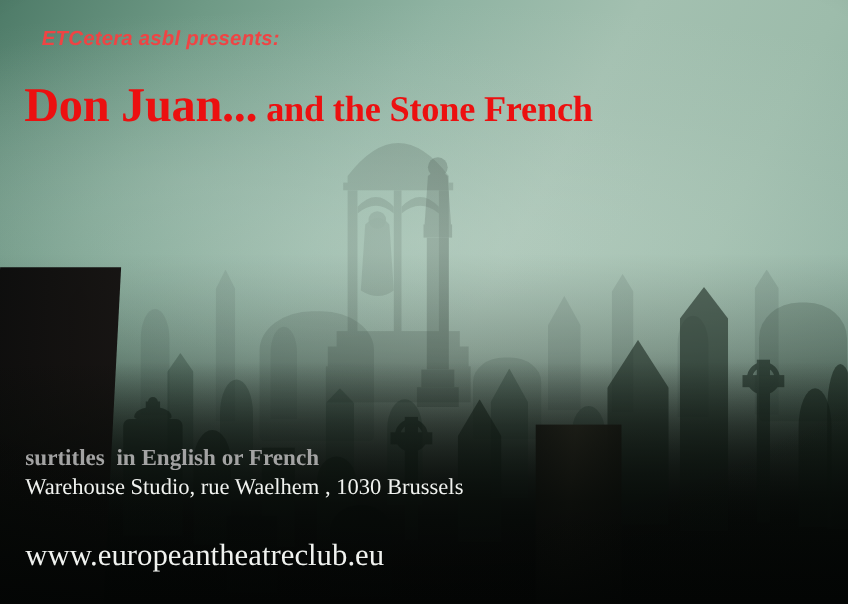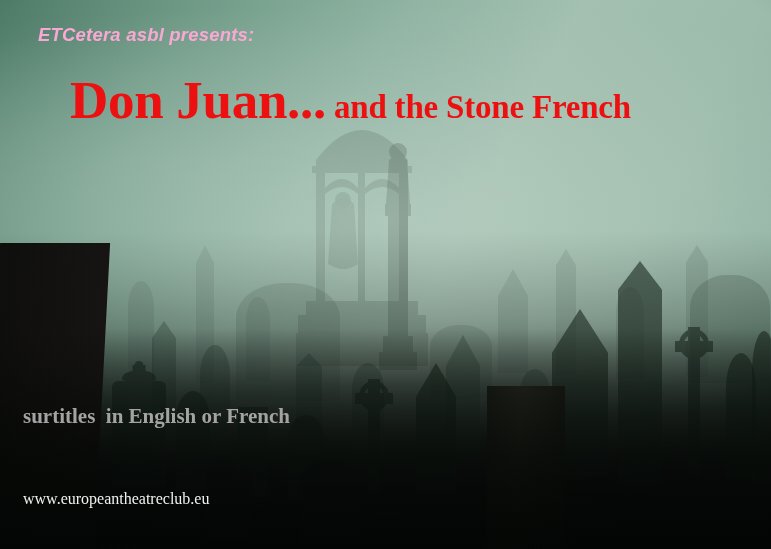--- a/index.html
+++ b/index.html
@@ -184,32 +184,32 @@
   
   .txt { position: absolute; white-space: pre; }
 
   #presents {
     left: 38px;
     top: 24px;
     font-family: "Liberation Sans", sans-serif;
     font-weight: bold;
     font-style: italic;
     font-size: 18.5px;
-    color: #f9a8d4;
+    color: #ef4444;
     letter-spacing: 0.2px;
   }
 
   #title {
     left: 22px;
     top: 74px;
     font-weight: bold;
     color: #ec1010;
     line-height: 1;
   }
-  #title .big   { font-size: 53px; letter-spacing: -0.3px; margin-left: 48px; }
+  #title .big   { font-size: 44px; letter-spacing: -0.3px; }
   #title .small { font-size: 33px; letter-spacing: -0.2px; }
 
   #authors {
     left: 25px;
     top: 149px;
     font-weight: bold;
     font-size: 25.5px;
     color: #e01818;
   }
 
@@ -235,21 +235,21 @@
   }
   #dates {
     left: 23px;
     top: 461px;
     font-size: 20.5px;
     color: #f0f2ef;
   }
   #website {
     left: 23px;
     top: 490px;
-    font-size: 16px;
+    font-size: 28px;
     color: #f0f2ef;
   }
 </style>
 </head>
 <body>
 
 <div id="poster">
 
   <div class="bg-layer" id="bg-sky"></div>
 
@@ -340,17 +340,18 @@
   <div id="vignette"></div>
 
   <div class="txt" id="presents">ETCetera asbl presents:</div>
 
   <div class="txt" id="title"><span class="big">Don Juan...</span><span class="small"> and the Stone French</span></div>
 
 
 
   <div class="txt" id="surtitles">surtitles  in English or French</div>
 
+  <div class="txt" id="venue">Warehouse Studio, rue Waelhem , 1030 Brussels</div>
 
 
   <div class="txt" id="website">www.europeantheatreclub.eu</div>
 
 </div>
 
 </body></html>

